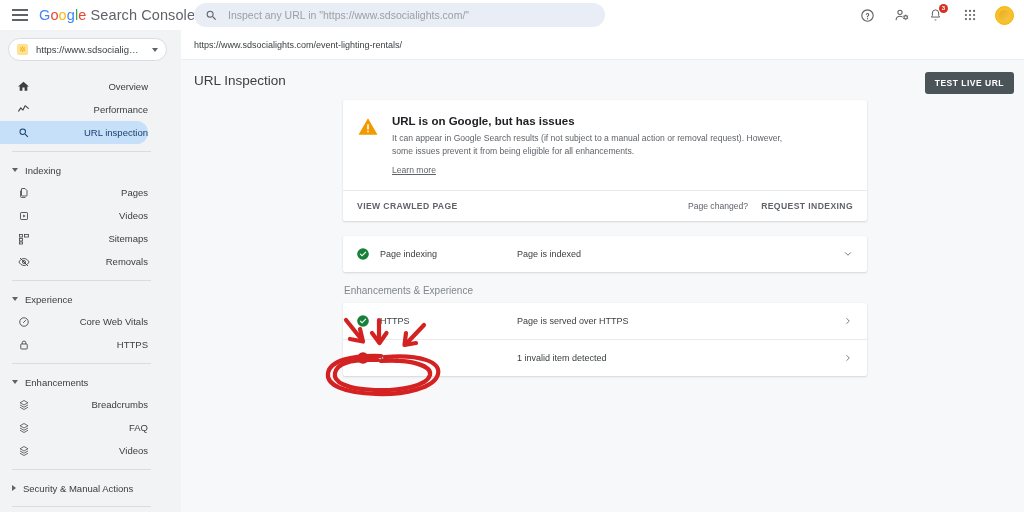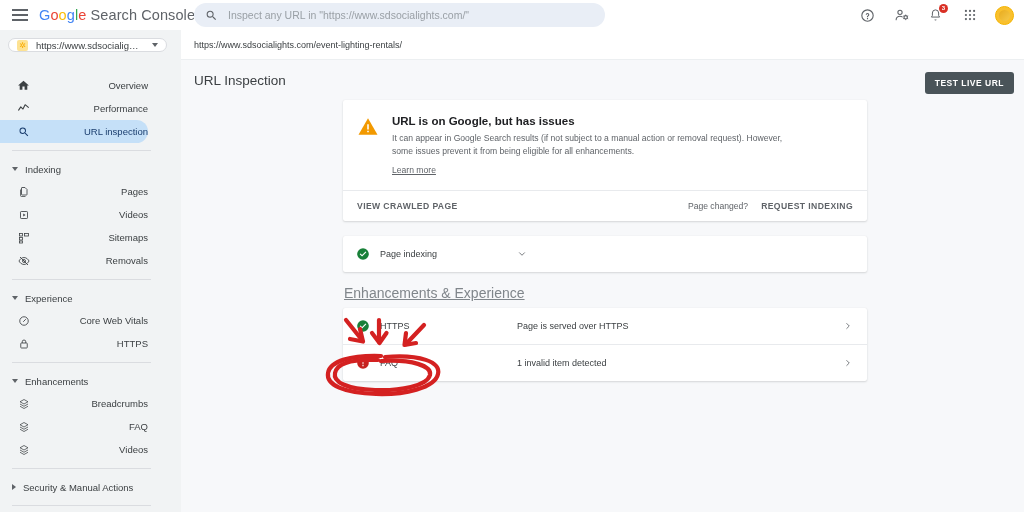--- a/index.html
+++ b/index.html
@@ -42,21 +42,21 @@
   }
   .avatar { width: 19px; height: 19px; border-radius: 50%; background: #f9c02d;
     border: 1.5px solid #f4b400; cursor: pointer; position: relative; }
   .avatar::after { content:""; position:absolute; inset:3px; border-radius:50%;
     background: linear-gradient(135deg,#e8ab1e,#f6c94a); }
 
   
   .sidebar { position: absolute; left: 0; top: 30px; width: 181px; height: 482px;
     background: #f1f3f4; padding-top: 8px; }
   .propsel {
-    margin: 0 14px 22px 8px; height: 14px; border: 1px solid #dadce0; border-radius: 12px;
+    margin: 0 14px 14px 8px; height: 23px; border: 1px solid #dadce0; border-radius: 12px;
     background: #fff; display: flex; align-items: center; padding: 0 8px; cursor: pointer;
   }
   .propicon { width: 11px; height: 11px; border-radius: 2px; background: #fde293;
     margin-right: 8px; flex: none; position: relative; }
   .propicon::after { content:"✲"; position:absolute; inset:0; font-size:8px; color:#f9ab00;
     text-align:center; line-height:11px; }
   .proplabel { font-size: 9.5px; color: #3c4043; flex: 1; white-space: nowrap; overflow: hidden; }
   .caret { width: 0; height: 0; border-left: 3.5px solid transparent;
     border-right: 3.5px solid transparent; border-top: 4px solid #5f6368; margin-left: 4px; }
 
@@ -110,21 +110,21 @@
   .pagechanged { font-size: 8.6px; color: #5f6368; margin-right: 13px; }
 
   .rowcard { margin-top: 15px; }
   .row { height: 36px; display: flex; align-items: center; padding: 0 14px 0 13px;
     cursor: pointer; }
   .rowicon { width: 14px; height: 14px; flex: none; margin-right: 10px; }
   .rowlabel { font-size: 9px; color: #3c4043; width: 137px; }
   .rowvalue { font-size: 9px; color: #3c4043; flex: 1; }
   .chev { width: 10px; height: 10px; flex: none; }
 
-  .sectlabel { font-size: 14px; color: #80868b; margin: 13px 0 7px 1px; text-decoration: underline; }
+  .sectlabel { font-size: 10px; color: #80868b; margin: 13px 0 7px 1px; }
 
   
   .overlay { position: absolute; left: 0; top: 0; width: 1024px; height: 512px;
     pointer-events: none; }
 </style>
 </head>
 <body>
 
 <div id="app">
 
@@ -382,20 +382,21 @@
         </div>
       </div>
 
       <div class="card rowcard">
         <div class="row">
           <svg class="rowicon" viewBox="0 0 24 24">
             <circle cx="12" cy="12" r="10" fill="#188038"></circle>
             <path fill="#fff" d="M10.4 16.4l-4-4 1.4-1.4 2.6 2.6 5.9-5.9 1.4 1.4z"></path>
           </svg>
           <span class="rowlabel">Page indexing</span>
+          <span class="rowvalue">Page is indexed</span>
           <svg class="chev" viewBox="0 0 24 24">
               <path fill="none" stroke="#5f6368" stroke-width="2" stroke-linecap="round" d="M6 9l6 6 6-6"></path>
             </svg>
         </div>
       </div>
 
       <div class="sectlabel">Enhancements &amp; Experience</div>
 
       <div class="card">
         <div class="row">

